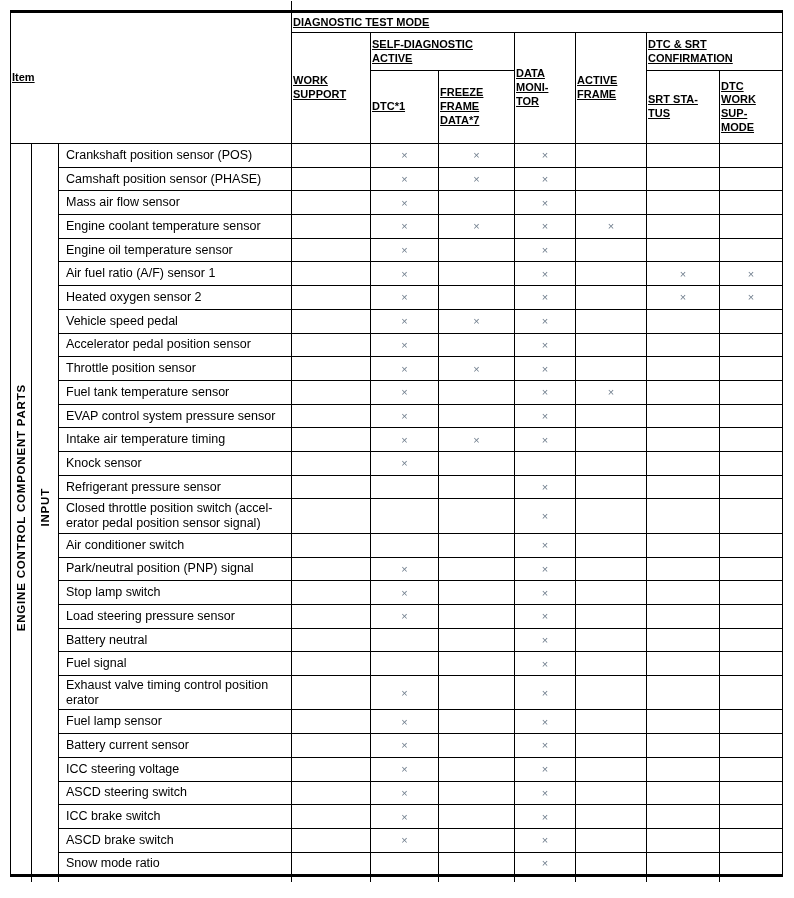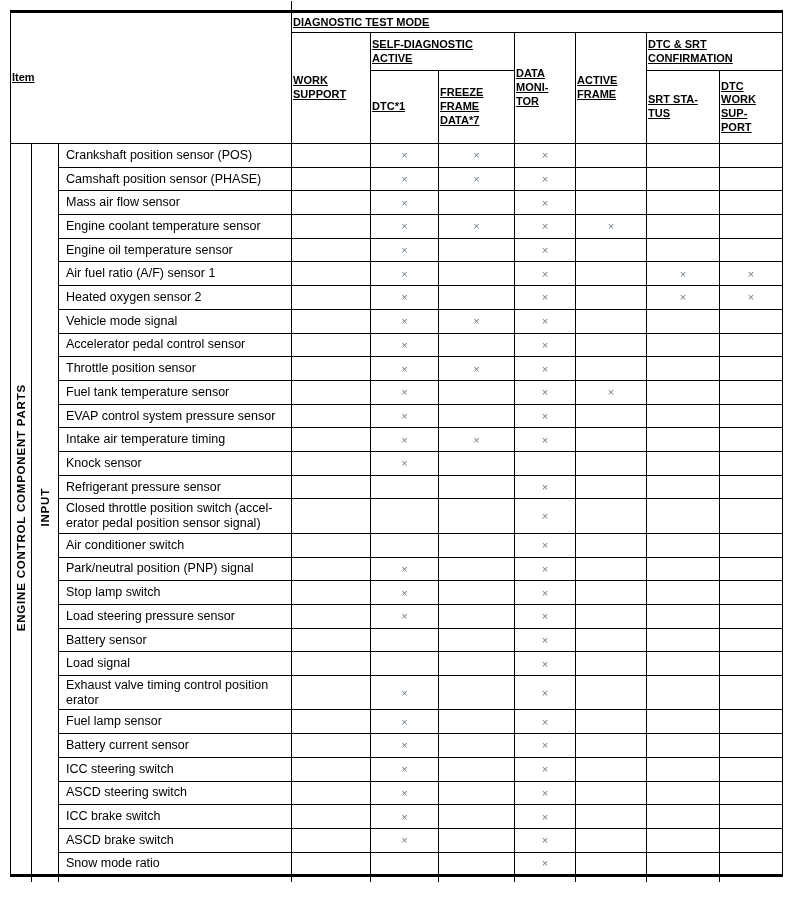--- a/index.html
+++ b/index.html
@@ -80,21 +80,21 @@
       <tr class="h3">
         <th>DTC*1</th>
         <th>FREEZE
 FRAME
 DATA*7</th>
         <th>SRT STA-
 TUS</th>
         <th>DTC
 WORK
 SUP-
-PORT</th>
+MODE</th>
       </tr>
     </thead>
     <tbody>
         <tr>
           <td class="vert" rowspan="30"><span class="vtext">ENGINE CONTROL COMPONENT PARTS</span></td>
           <td class="vert" rowspan="30"><span class="vtext">INPUT</span></td>
           <td class="item">Crankshaft position sensor (POS)</td>
           <td class="mark" style="color: rgb(111, 125, 140);"></td>
           <td class="mark" style="color: rgb(111, 125, 140);">×</td>
           <td class="mark" style="color: rgb(111, 125, 140);">×</td>
@@ -157,31 +157,31 @@
           <td class="item">Heated oxygen sensor 2</td>
           <td class="mark" style="color: rgb(111, 125, 140);"></td>
           <td class="mark" style="color: rgb(111, 125, 140);">×</td>
           <td class="mark" style="color: rgb(111, 125, 140);"></td>
           <td class="mark" style="color: rgb(111, 125, 140);">×</td>
           <td class="mark" style="color: rgb(111, 125, 140);"></td>
           <td class="mark" style="color: rgb(111, 125, 140);">×</td>
           <td class="mark" style="color: rgb(111, 125, 140);">×</td>
         </tr>
         <tr>
-          <td class="item">Vehicle mode signal</td>
-          <td class="mark" style="color: rgb(111, 125, 140);"></td>
-          <td class="mark" style="color: rgb(111, 125, 140);">×</td>
-          <td class="mark" style="color: rgb(111, 125, 140);">×</td>
-          <td class="mark" style="color: rgb(111, 125, 140);">×</td>
-          <td class="mark" style="color: rgb(111, 125, 140);"></td>
-          <td class="mark" style="color: rgb(111, 125, 140);"></td>
-          <td class="mark" style="color: rgb(111, 125, 140);"></td>
-        </tr>
-        <tr>
-          <td class="item">Accelerator pedal control sensor</td>
+          <td class="item">Vehicle speed pedal</td>
+          <td class="mark" style="color: rgb(111, 125, 140);"></td>
+          <td class="mark" style="color: rgb(111, 125, 140);">×</td>
+          <td class="mark" style="color: rgb(111, 125, 140);">×</td>
+          <td class="mark" style="color: rgb(111, 125, 140);">×</td>
+          <td class="mark" style="color: rgb(111, 125, 140);"></td>
+          <td class="mark" style="color: rgb(111, 125, 140);"></td>
+          <td class="mark" style="color: rgb(111, 125, 140);"></td>
+        </tr>
+        <tr>
+          <td class="item">Accelerator pedal position sensor</td>
           <td class="mark" style="color: rgb(111, 125, 140);"></td>
           <td class="mark" style="color: rgb(111, 125, 140);">×</td>
           <td class="mark" style="color: rgb(111, 125, 140);"></td>
           <td class="mark" style="color: rgb(111, 125, 140);">×</td>
           <td class="mark" style="color: rgb(111, 125, 140);"></td>
           <td class="mark" style="color: rgb(111, 125, 140);"></td>
           <td class="mark" style="color: rgb(111, 125, 140);"></td>
         </tr>
         <tr>
           <td class="item">Throttle position sensor</td>
@@ -288,31 +288,31 @@
           <td class="item">Load steering pressure sensor</td>
           <td class="mark" style="color: rgb(111, 125, 140);"></td>
           <td class="mark" style="color: rgb(111, 125, 140);">×</td>
           <td class="mark" style="color: rgb(111, 125, 140);"></td>
           <td class="mark" style="color: rgb(111, 125, 140);">×</td>
           <td class="mark" style="color: rgb(111, 125, 140);"></td>
           <td class="mark" style="color: rgb(111, 125, 140);"></td>
           <td class="mark" style="color: rgb(111, 125, 140);"></td>
         </tr>
         <tr>
-          <td class="item">Battery sensor</td>
-          <td class="mark" style="color: rgb(111, 125, 140);"></td>
-          <td class="mark" style="color: rgb(111, 125, 140);"></td>
-          <td class="mark" style="color: rgb(111, 125, 140);"></td>
-          <td class="mark" style="color: rgb(111, 125, 140);">×</td>
-          <td class="mark" style="color: rgb(111, 125, 140);"></td>
-          <td class="mark" style="color: rgb(111, 125, 140);"></td>
-          <td class="mark" style="color: rgb(111, 125, 140);"></td>
-        </tr>
-        <tr>
-          <td class="item">Load signal</td>
+          <td class="item">Battery neutral</td>
+          <td class="mark" style="color: rgb(111, 125, 140);"></td>
+          <td class="mark" style="color: rgb(111, 125, 140);"></td>
+          <td class="mark" style="color: rgb(111, 125, 140);"></td>
+          <td class="mark" style="color: rgb(111, 125, 140);">×</td>
+          <td class="mark" style="color: rgb(111, 125, 140);"></td>
+          <td class="mark" style="color: rgb(111, 125, 140);"></td>
+          <td class="mark" style="color: rgb(111, 125, 140);"></td>
+        </tr>
+        <tr>
+          <td class="item">Fuel signal</td>
           <td class="mark" style="color: rgb(111, 125, 140);"></td>
           <td class="mark" style="color: rgb(111, 125, 140);"></td>
           <td class="mark" style="color: rgb(111, 125, 140);"></td>
           <td class="mark" style="color: rgb(111, 125, 140);">×</td>
           <td class="mark" style="color: rgb(111, 125, 140);"></td>
           <td class="mark" style="color: rgb(111, 125, 140);"></td>
           <td class="mark" style="color: rgb(111, 125, 140);"></td>
         </tr>
         <tr>
           <td class="item">Exhaust valve timing control position
@@ -339,21 +339,21 @@
           <td class="item">Battery current sensor</td>
           <td class="mark" style="color: rgb(111, 125, 140);"></td>
           <td class="mark" style="color: rgb(111, 125, 140);">×</td>
           <td class="mark" style="color: rgb(111, 125, 140);"></td>
           <td class="mark" style="color: rgb(111, 125, 140);">×</td>
           <td class="mark" style="color: rgb(111, 125, 140);"></td>
           <td class="mark" style="color: rgb(111, 125, 140);"></td>
           <td class="mark" style="color: rgb(111, 125, 140);"></td>
         </tr>
         <tr>
-          <td class="item">ICC steering switch</td>
+          <td class="item">ICC steering voltage</td>
           <td class="mark" style="color: rgb(111, 125, 140);"></td>
           <td class="mark" style="color: rgb(111, 125, 140);">×</td>
           <td class="mark" style="color: rgb(111, 125, 140);"></td>
           <td class="mark" style="color: rgb(111, 125, 140);">×</td>
           <td class="mark" style="color: rgb(111, 125, 140);"></td>
           <td class="mark" style="color: rgb(111, 125, 140);"></td>
           <td class="mark" style="color: rgb(111, 125, 140);"></td>
         </tr>
         <tr>
           <td class="item">ASCD steering switch</td>

